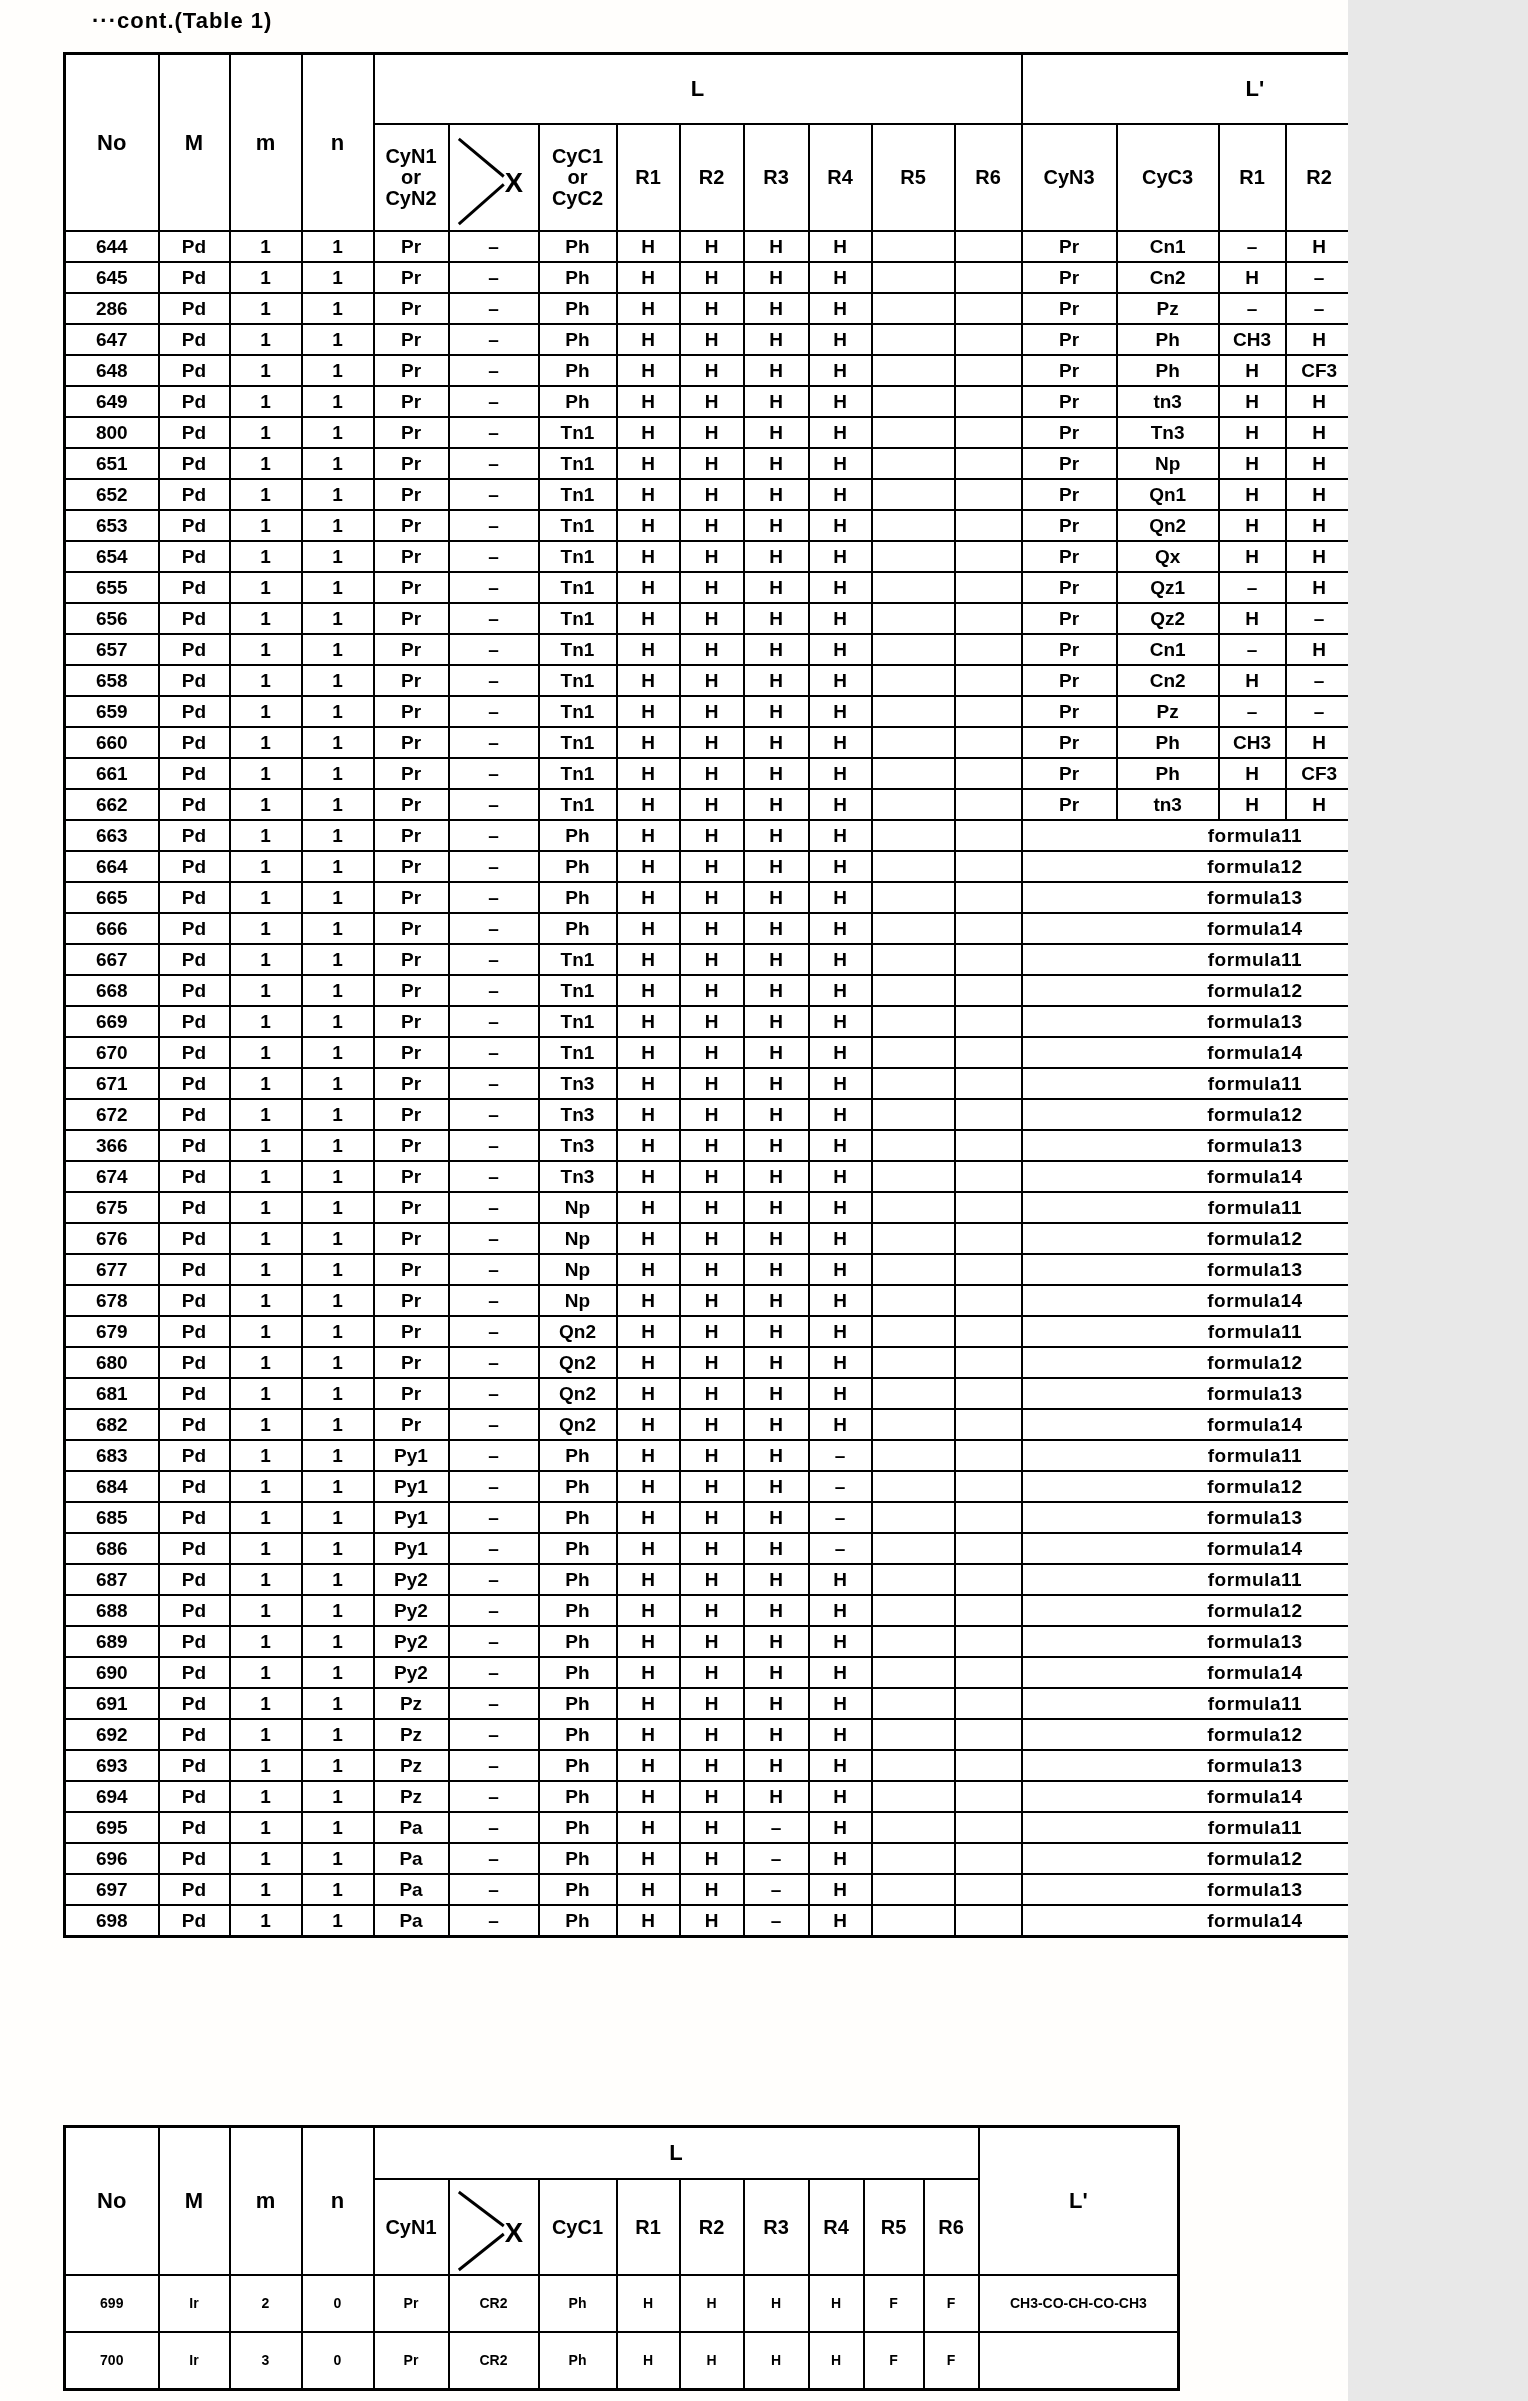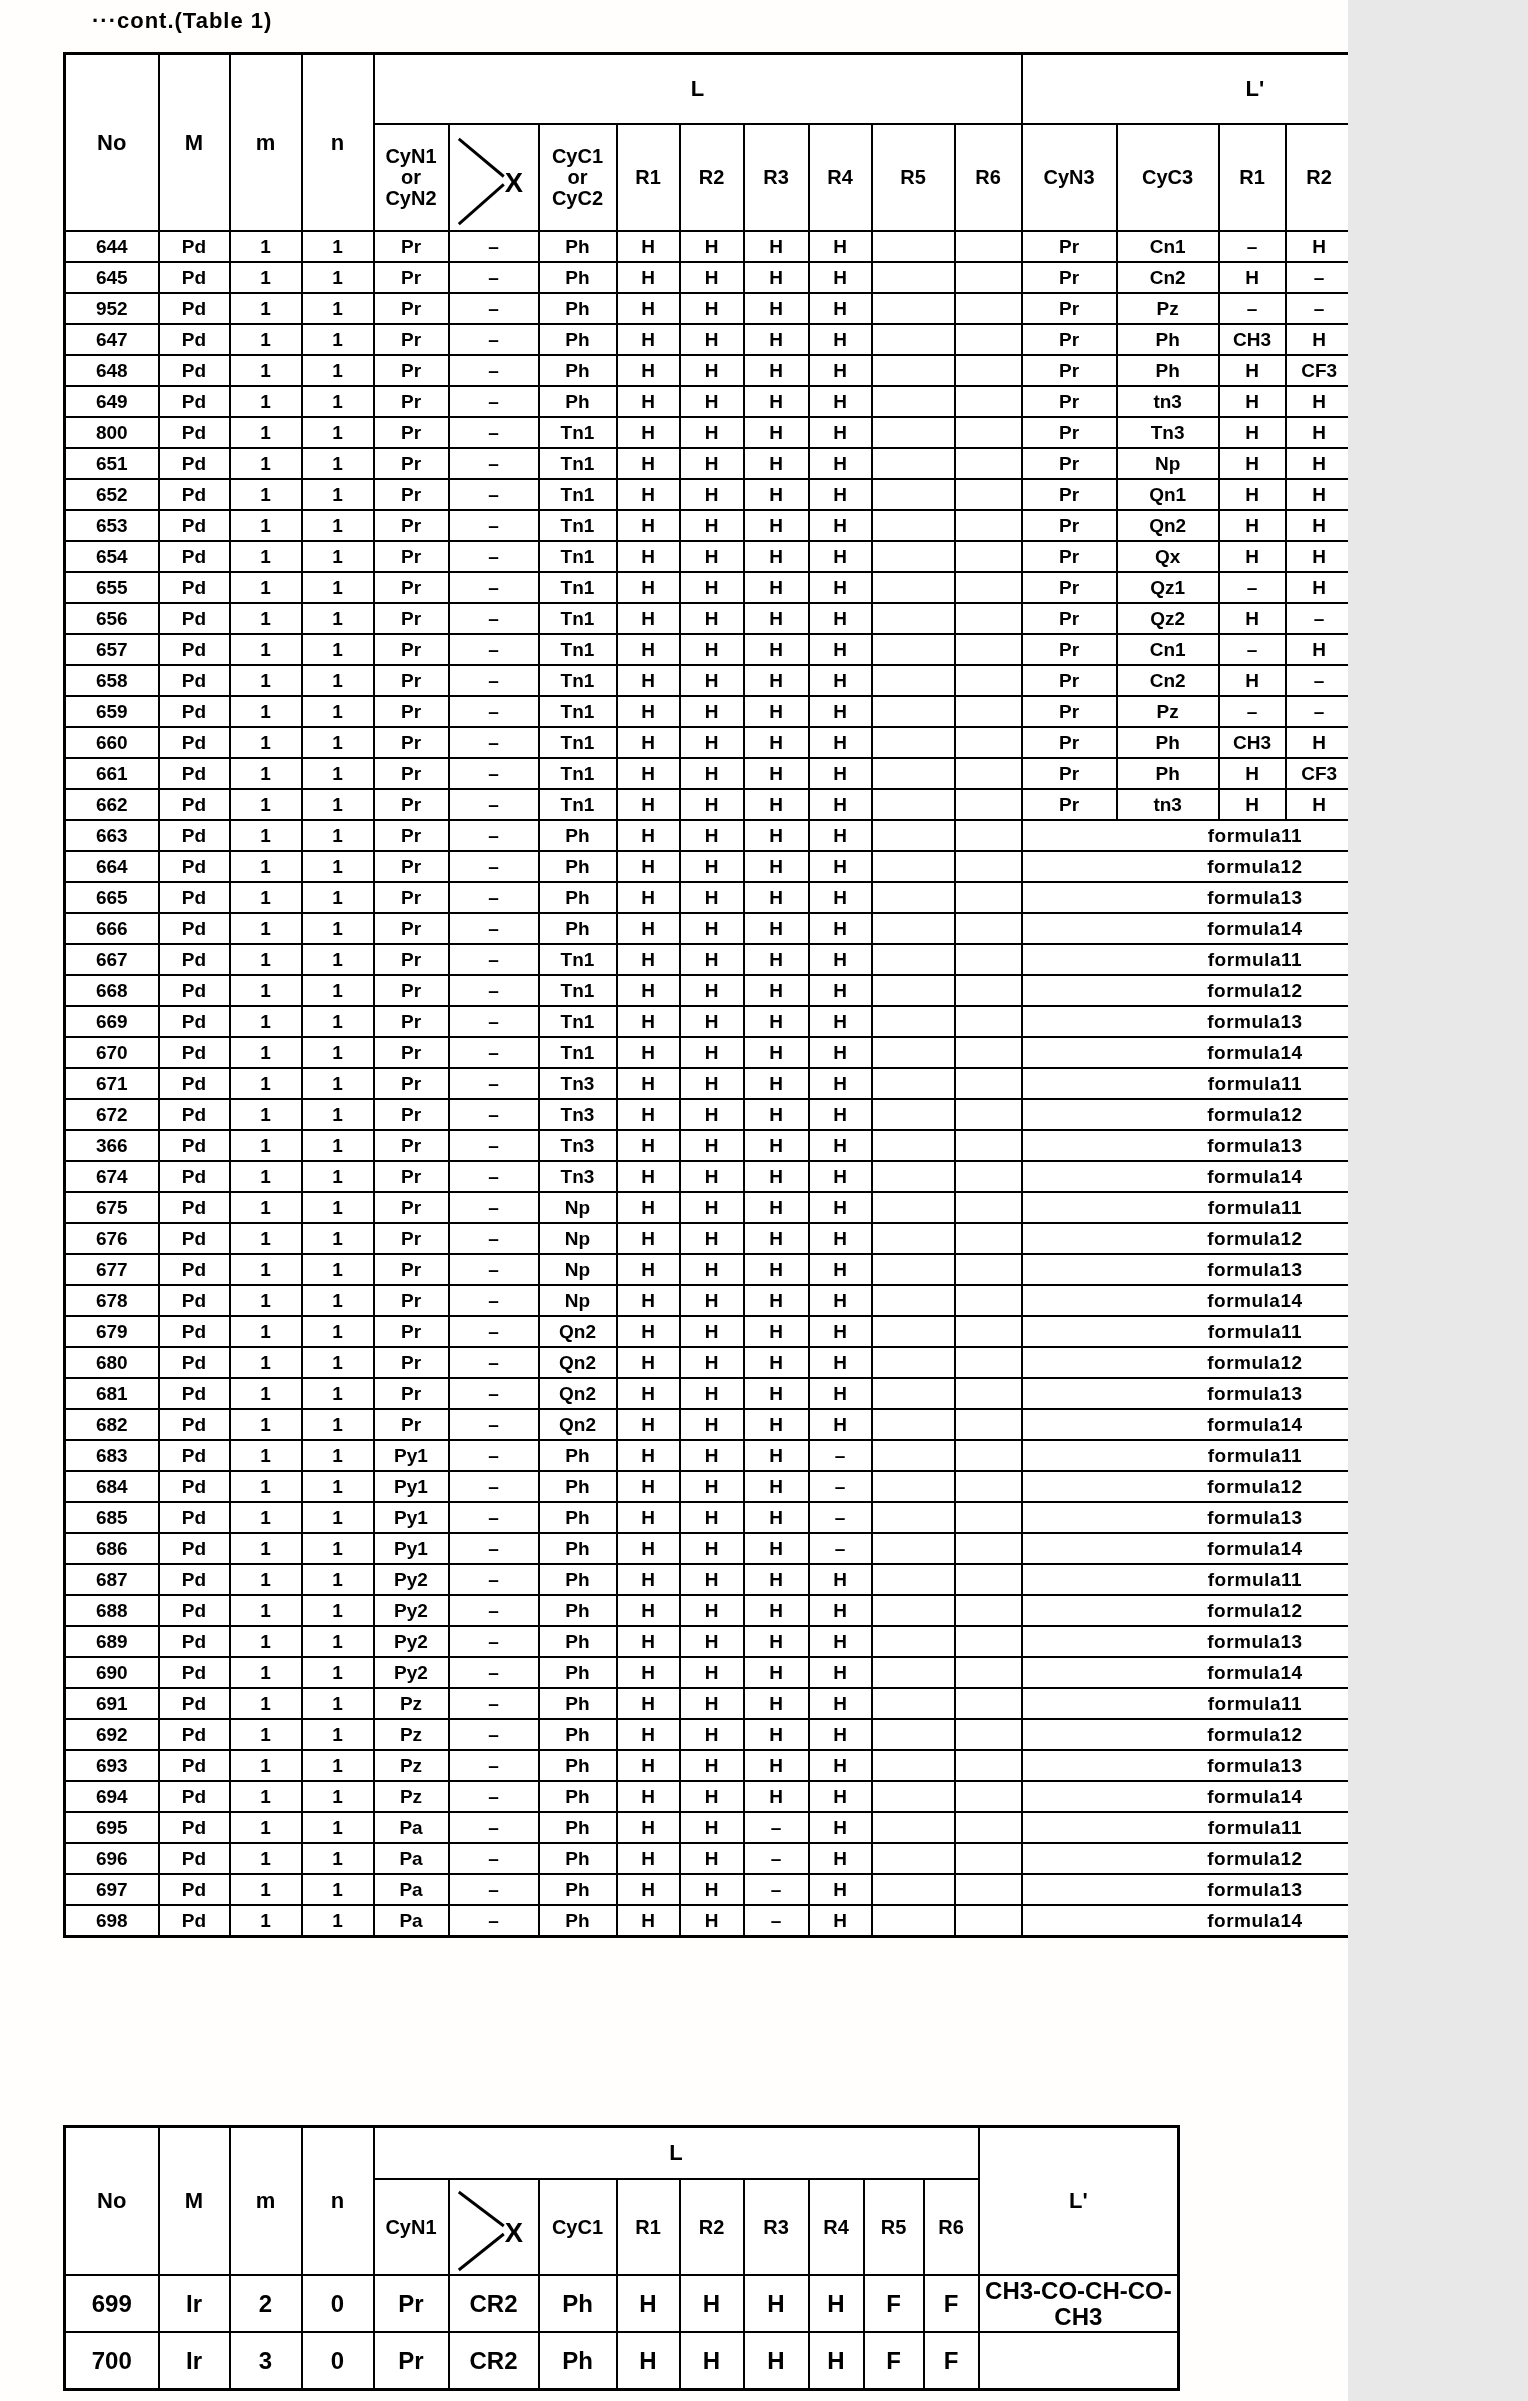--- a/index.html
+++ b/index.html
@@ -23,21 +23,21 @@
     padding:0;overflow:hidden;
     line-height:1.05;
   }
   table.main{position:absolute;left:63px;top:52px;width:1418px;border:3px solid #000;}
   table.second{position:absolute;left:63px;top:2125px;width:1109px;border:3px solid #000;}
   tr.group-row th{height:68px;font-size:22px;}
   table.main tr.cols-row th{height:105px;font-size:20px;}
   table.second tr.group-row th{height:50px;font-size:22px;}
   table.second tr.cols-row th{height:94px;font-size:20px;}
   table.main tbody td{height:29px;font-size:19px;}
-  table.second tbody td{height:55px;font-size:24px;}
+  table.second tbody td{height:55px;font-size:14px;}
   .multiline{white-space:pre-line;}
   th.xcell{position:relative;}
   th.xcell svg{position:absolute;left:0;top:0;width:100%;height:100%;}
   td.formula-cell{letter-spacing:0.5px;margin-top:28px;}
 </style>
 </head>
 <body>
 
 <div class="page">
 
@@ -139,21 +139,21 @@
           <td></td>
           <td></td>
           <td>Pr</td>
           <td>Cn2</td>
           <td>H</td>
           <td>–</td>
           <td>H</td>
           <td>H</td>
         </tr>
         <tr>
-          <td>952</td>
+          <td>286</td>
           <td>Pd</td>
           <td>1</td>
           <td>1</td>
           <td>Pr</td>
           <td>–</td>
           <td>Ph</td>
           <td>H</td>
           <td>H</td>
           <td>H</td>
           <td>H</td>

